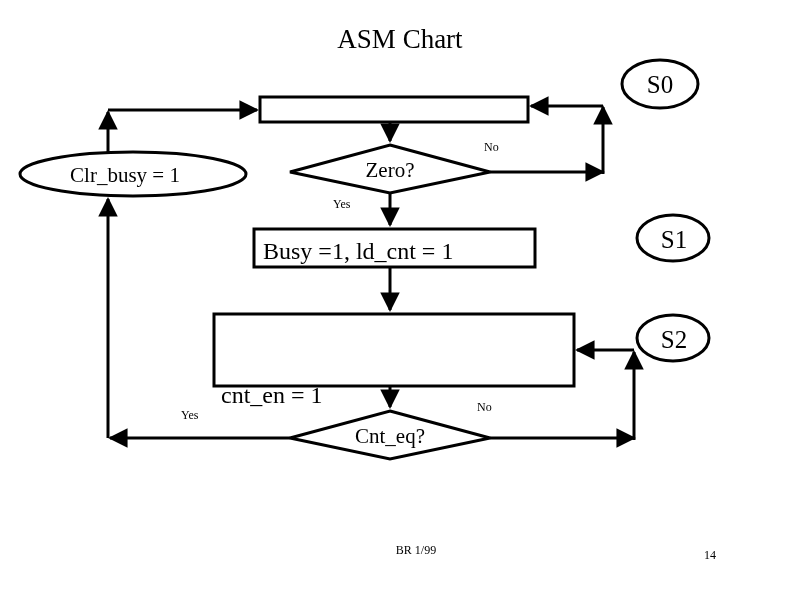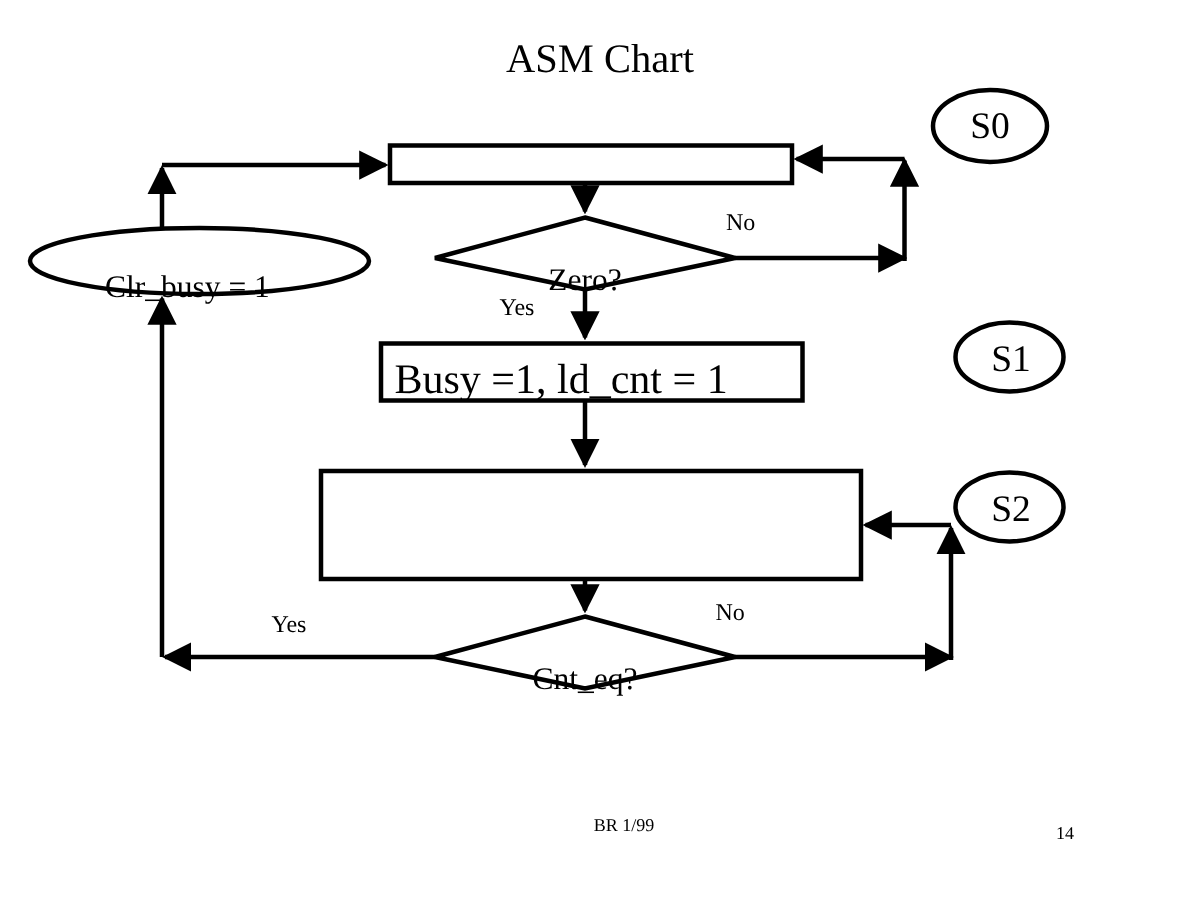--- a/index.html
+++ b/index.html
@@ -32,31 +32,30 @@
   #title {
     left: 0;
     top: 24px;
     width: 800px;
     text-align: center;
     font-size: 27px;
   }
   .node-label {
     font-size: 21px;
     text-align: center;
-    margin-top: 16px;
   }
   .state-label {
     font-size: 25px;
     text-align: center;
   }
   .branch-label {
-    font-size: 16px;
+    font-size: 12px;
   }
   .box-text {
-    font-size: 28px;
+    font-size: 24px;
     text-align: left;
   }
   #footer-note {
     left: 0;
     top: 543px;
     width: 800px;
     text-align: center;
     font-size: 12px;
     font-family: "Liberation Serif", "DejaVu Serif", serif;
     padding-left: 16px;
@@ -137,20 +136,21 @@
 
   <div class="txt node-label" id="lbl-clrbusy">Clr_busy = 1</div>
 
   <div class="txt node-label" id="lbl-zero">Zero?</div>
 
   <div class="txt node-label" id="lbl-cnteq">Cnt_eq?</div>
 
   <div class="txt box-text" id="txt-busy">Busy =1, ld_cnt = 1</div>
 
   <div class="txt box-text" id="txt-addr">
+    <div>cnt_en = 1</div>
   </div>
 
   <div class="txt state-label" id="lbl-s0">S0</div>
   <div class="txt state-label" id="lbl-s1">S1</div>
   <div class="txt state-label" id="lbl-s2">S2</div>
 
   <div class="txt branch-label" id="lbl-no-zero">No</div>
   <div class="txt branch-label" id="lbl-yes-zero">Yes</div>
   <div class="txt branch-label" id="lbl-no-cnteq">No</div>
   <div class="txt branch-label" id="lbl-yes-cnteq">Yes</div>

